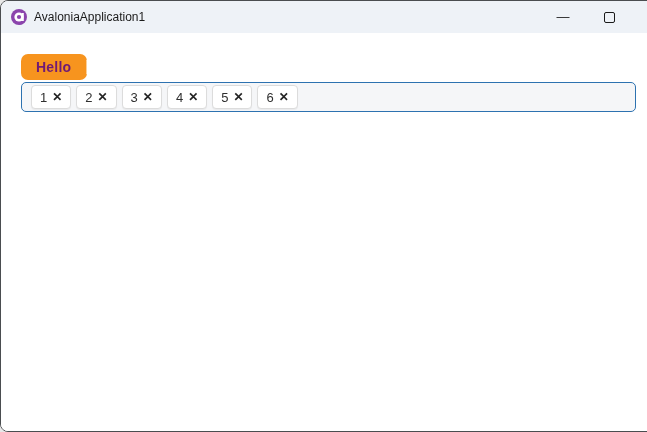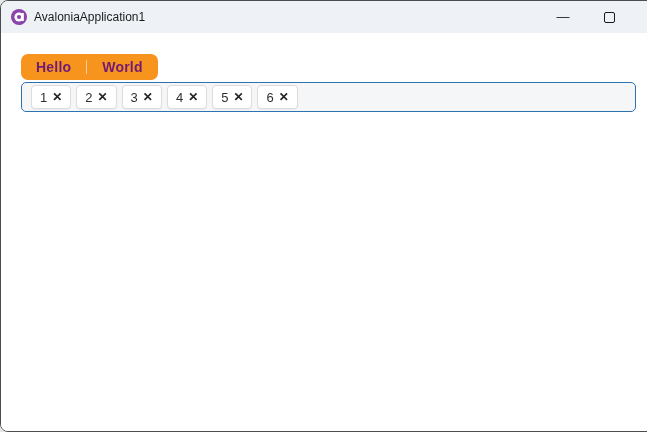--- a/index.html
+++ b/index.html
@@ -76,23 +76,20 @@
     </button>
   </div>
 
   <div class="content">
 
     <div class="tabstrip">
       <div class="tab">
         <span>Hello</span>
       </div>
       <div class="tab-divider"></div>
-      <div class="tab">
-        <span>World</span>
-      </div>
     </div>
 
     <div class="chipsfield">
 
       <div class="chip">
         <span>1</span>
         <span class="chip-x">✕</span>
       </div>
       <div class="chip">
         <span>2</span>

